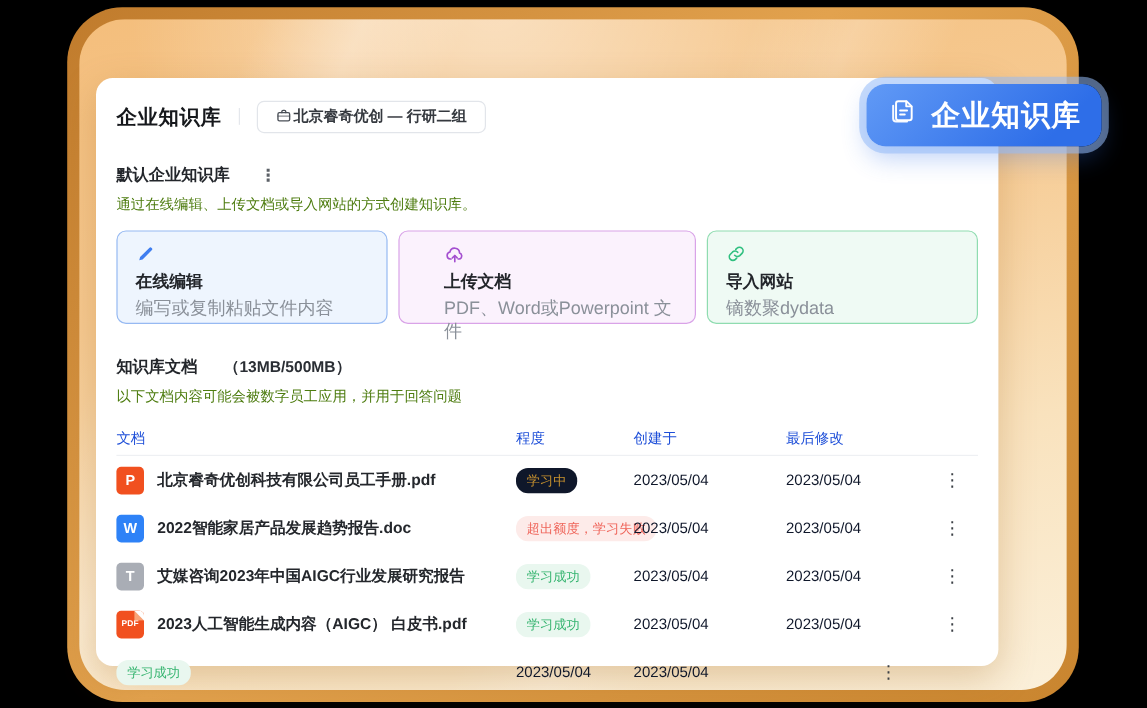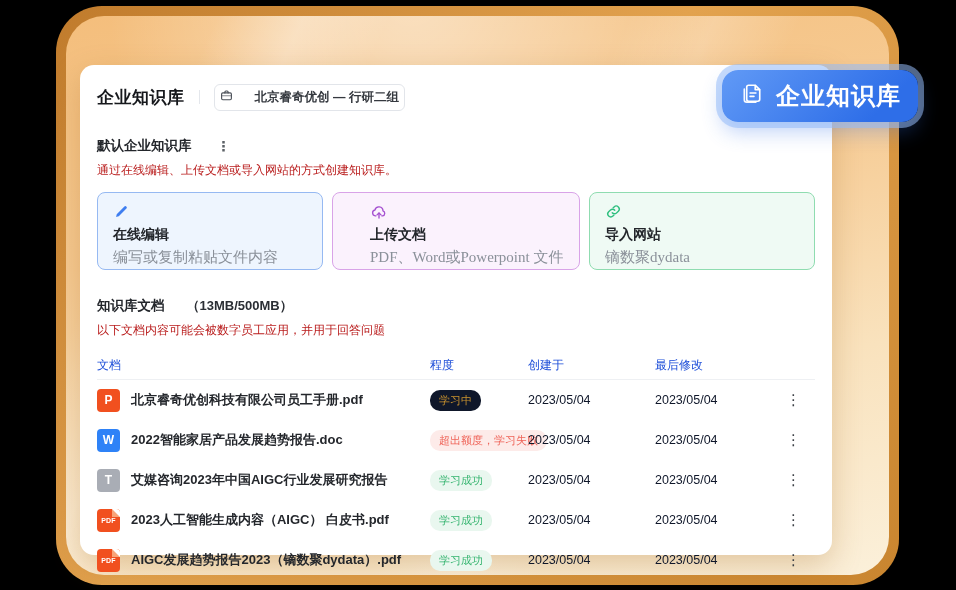--- a/index.html
+++ b/index.html
@@ -28,44 +28,44 @@
     background:#fff; border-radius:14px;
     box-shadow:0 10px 30px rgba(160,100,30,.28);
     padding:19px 17px 0;
   }
 
   
   .hdr { display:flex; align-items:center; height:26px; }
   .hdr-title { font-size:17px; font-weight:700; color:#16181c; letter-spacing:.5px; }
   .hdr-div { width:1px; height:14px; background:#e4e7ec; margin:0 14px; }
   .org-pill {
-    display:flex; align-items:flex-start; gap:22px; border:1px solid #e2e5ea; border-radius:6px;
-    padding:4px 5px; font-size:12.5px; font-weight:700; color:#35393f; cursor:pointer; background:#fff;
+    display:flex; align-items:flex-end; gap:2px; border:1px solid #e2e5ea; border-radius:6px;
+    padding:4px 15px; font-size:12.5px; font-weight:700; color:#35393f; cursor:pointer; background:#fff;
   }
   .plan { display:flex; align-items:center; gap:5px; margin-left:12px; font-size:12px; color:#9ba1aa; }
 
   
   .float-badge {
     position:absolute; left:722px; top:70px; width:196px; height:52px;
     display:flex; align-items:center; justify-content:center; gap:10px;
     border-radius:16px; cursor:pointer;
     background:linear-gradient(135deg,#619af6 0%,#2e6ee8 80%);
     box-shadow:0 0 0 6px rgba(150,188,248,.55), 0 10px 20px rgba(46,110,232,.30);
     color:#fff; font-size:24px; font-weight:700; letter-spacing:1px;
   }
 
   
   .sec-title-row { display:flex; align-items:center; gap:22px; margin-top:27px; }
   .sec-title { font-size:13.5px; font-weight:700; color:#23262b; }
   .sec-quota { font-size:13px; font-weight:600; color:#2a2e34; }
   .kebab { color:#5c6167; font-size:14px; font-weight:700; cursor:pointer; line-height:1; padding:2px 3px; }
-  .sec-desc { margin-top:7px; font-size:12px; color:#b91c1c; }
-
-  
-  .cards { display:flex; gap:9px; margin-top:13px;font-family:Liberation Serif, serif; }
+  .sec-desc { margin-top:7px; font-size:12px; color:#4d7c0f; }
+
+  
+  .cards { display:flex; gap:9px; margin-top:13px; }
   .create-card {
     flex:1; height:78px; border:1px solid; border-radius:8px; padding:10px 15px; cursor:pointer;
   }
   .card-icon { display:block; height:18px; }
   .card-title { margin-top:5px; font-size:14px; font-weight:700; color:#23262b; }
   .card-desc { margin-top:4px; font-size:15px; color:#8a9099; }
 
   
   .table { margin-top:13px; }
   .thead, .trow {
@@ -224,26 +224,20 @@
       <div class="cell c-status">
         <span class="pill pill-success">学习成功</span>
       </div>
       <div class="cell c-created">2023/05/04</div>
       <div class="cell c-modified">2023/05/04</div>
       <div class="cell c-menu">
         <span class="row-kebab">⋮</span>
       </div>
     </div>
         <div class="trow">
-      <div class="cell c-doc">
-        <span class="file-icon folded small-letter" style="background: rgb(241, 80, 31);">
-              <span class="file-letter">PDF</span>
-            </span>
-        <span class="file-name">AIGC发展趋势报告2023（镝数聚dydata）.pdf</span>
-      </div>
       <div class="cell c-status">
         <span class="pill pill-success">学习成功</span>
       </div>
       <div class="cell c-created">2023/05/04</div>
       <div class="cell c-modified">2023/05/04</div>
       <div class="cell c-menu">
         <span class="row-kebab">⋮</span>
       </div>
     </div>
       </div>

